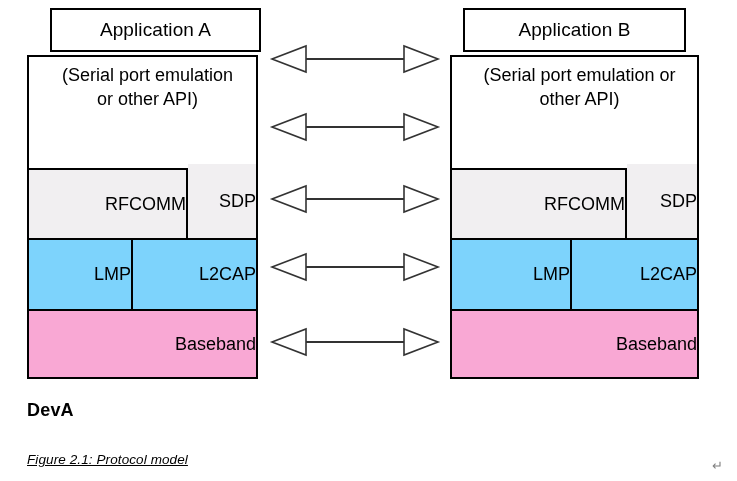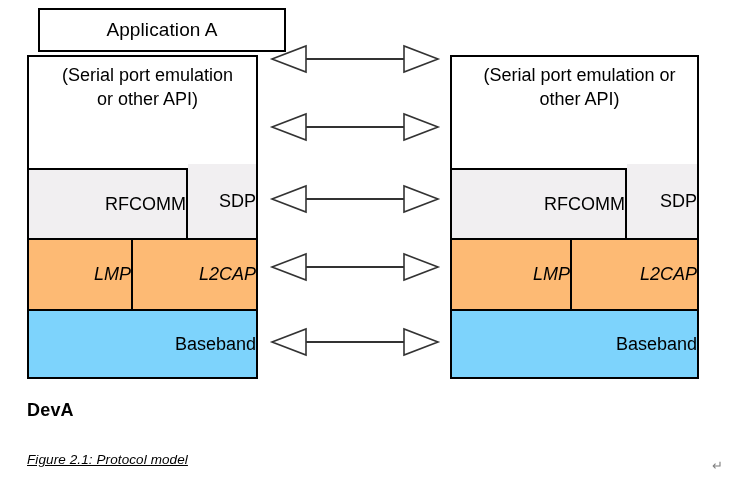--- a/index.html
+++ b/index.html
@@ -57,22 +57,22 @@
   .layer-cell {
     display: flex;
     align-items: center;
     justify-content: flex-end;
     text-align: center;
     font-size: 18px;
     line-height: 1.15;
   }
 
   .band-upper { background: #f1eff1; }
-  .band-mid   { background: #fdba74; font-style: italic; }
-  .band-low   { background: #7dd3fc; }
+  .band-mid   { background: #7dd3fc; }
+  .band-low   { background: #f9a8d4; }
 
   .edge-top    { border-top: 2px solid #000000; }
   .edge-right  { border-right: 2px solid #000000; }
 
   .dev-label {
     position: absolute;
     text-align: left;
     font-size: 18px;
     font-weight: bold;
     letter-spacing: 0.2px;
@@ -91,21 +91,21 @@
     color: #808080;
   }
 
   .arrow-svg { position: absolute; }
 </style>
 </head>
 <body>
 
 <div id="figure-canvas">
 
-  <div class="abs app-box" style="left:38px; top:8px; width:248px; height:44px;">
+  <div class="abs app-box" style="left:50px; top:8px; width:211px; height:44px;">
     <span>Application A</span>
   </div>
 
   <div class="abs stack-box" style="left:27px; top:55px; width:231px; height:324px;">
 
     <div class="abs api-cell" style="left:0px; top:0px; width:227px; height:111px;">
       <span style="display:block; max-width:190px;">(Serial port emulation or other API)</span>
     </div>
 
     <div class="abs layer-cell band-upper edge-top edge-right" style="left:0px; top:111px; width:159px; height:70px;">
@@ -122,20 +122,23 @@
       <span>L2CAP</span>
     </div>
 
     <div class="abs layer-cell band-low edge-top" style="left:0px; top:252px; width:227px; height:68px;">
       <span>Baseband</span>
     </div>
   </div>
 
   <div class="dev-label" style="left:27px; top:400px; width:231px;">DevA</div>
 
+  <div class="abs app-box" style="left:463px; top:8px; width:223px; height:44px;">
+    <span>Application B</span>
+  </div>
 
   <div class="abs stack-box" style="left:450px; top:55px; width:249px; height:324px;">
 
     <div class="abs api-cell" style="left:0px; top:0px; width:245px; height:111px;">
       <span style="display:block; max-width:198px;">(Serial port emulation or other API)</span>
     </div>
 
     <div class="abs layer-cell band-upper edge-top edge-right" style="left:0px; top:111px; width:175px; height:70px;">
       <span>RFCOMM</span>
     </div>

